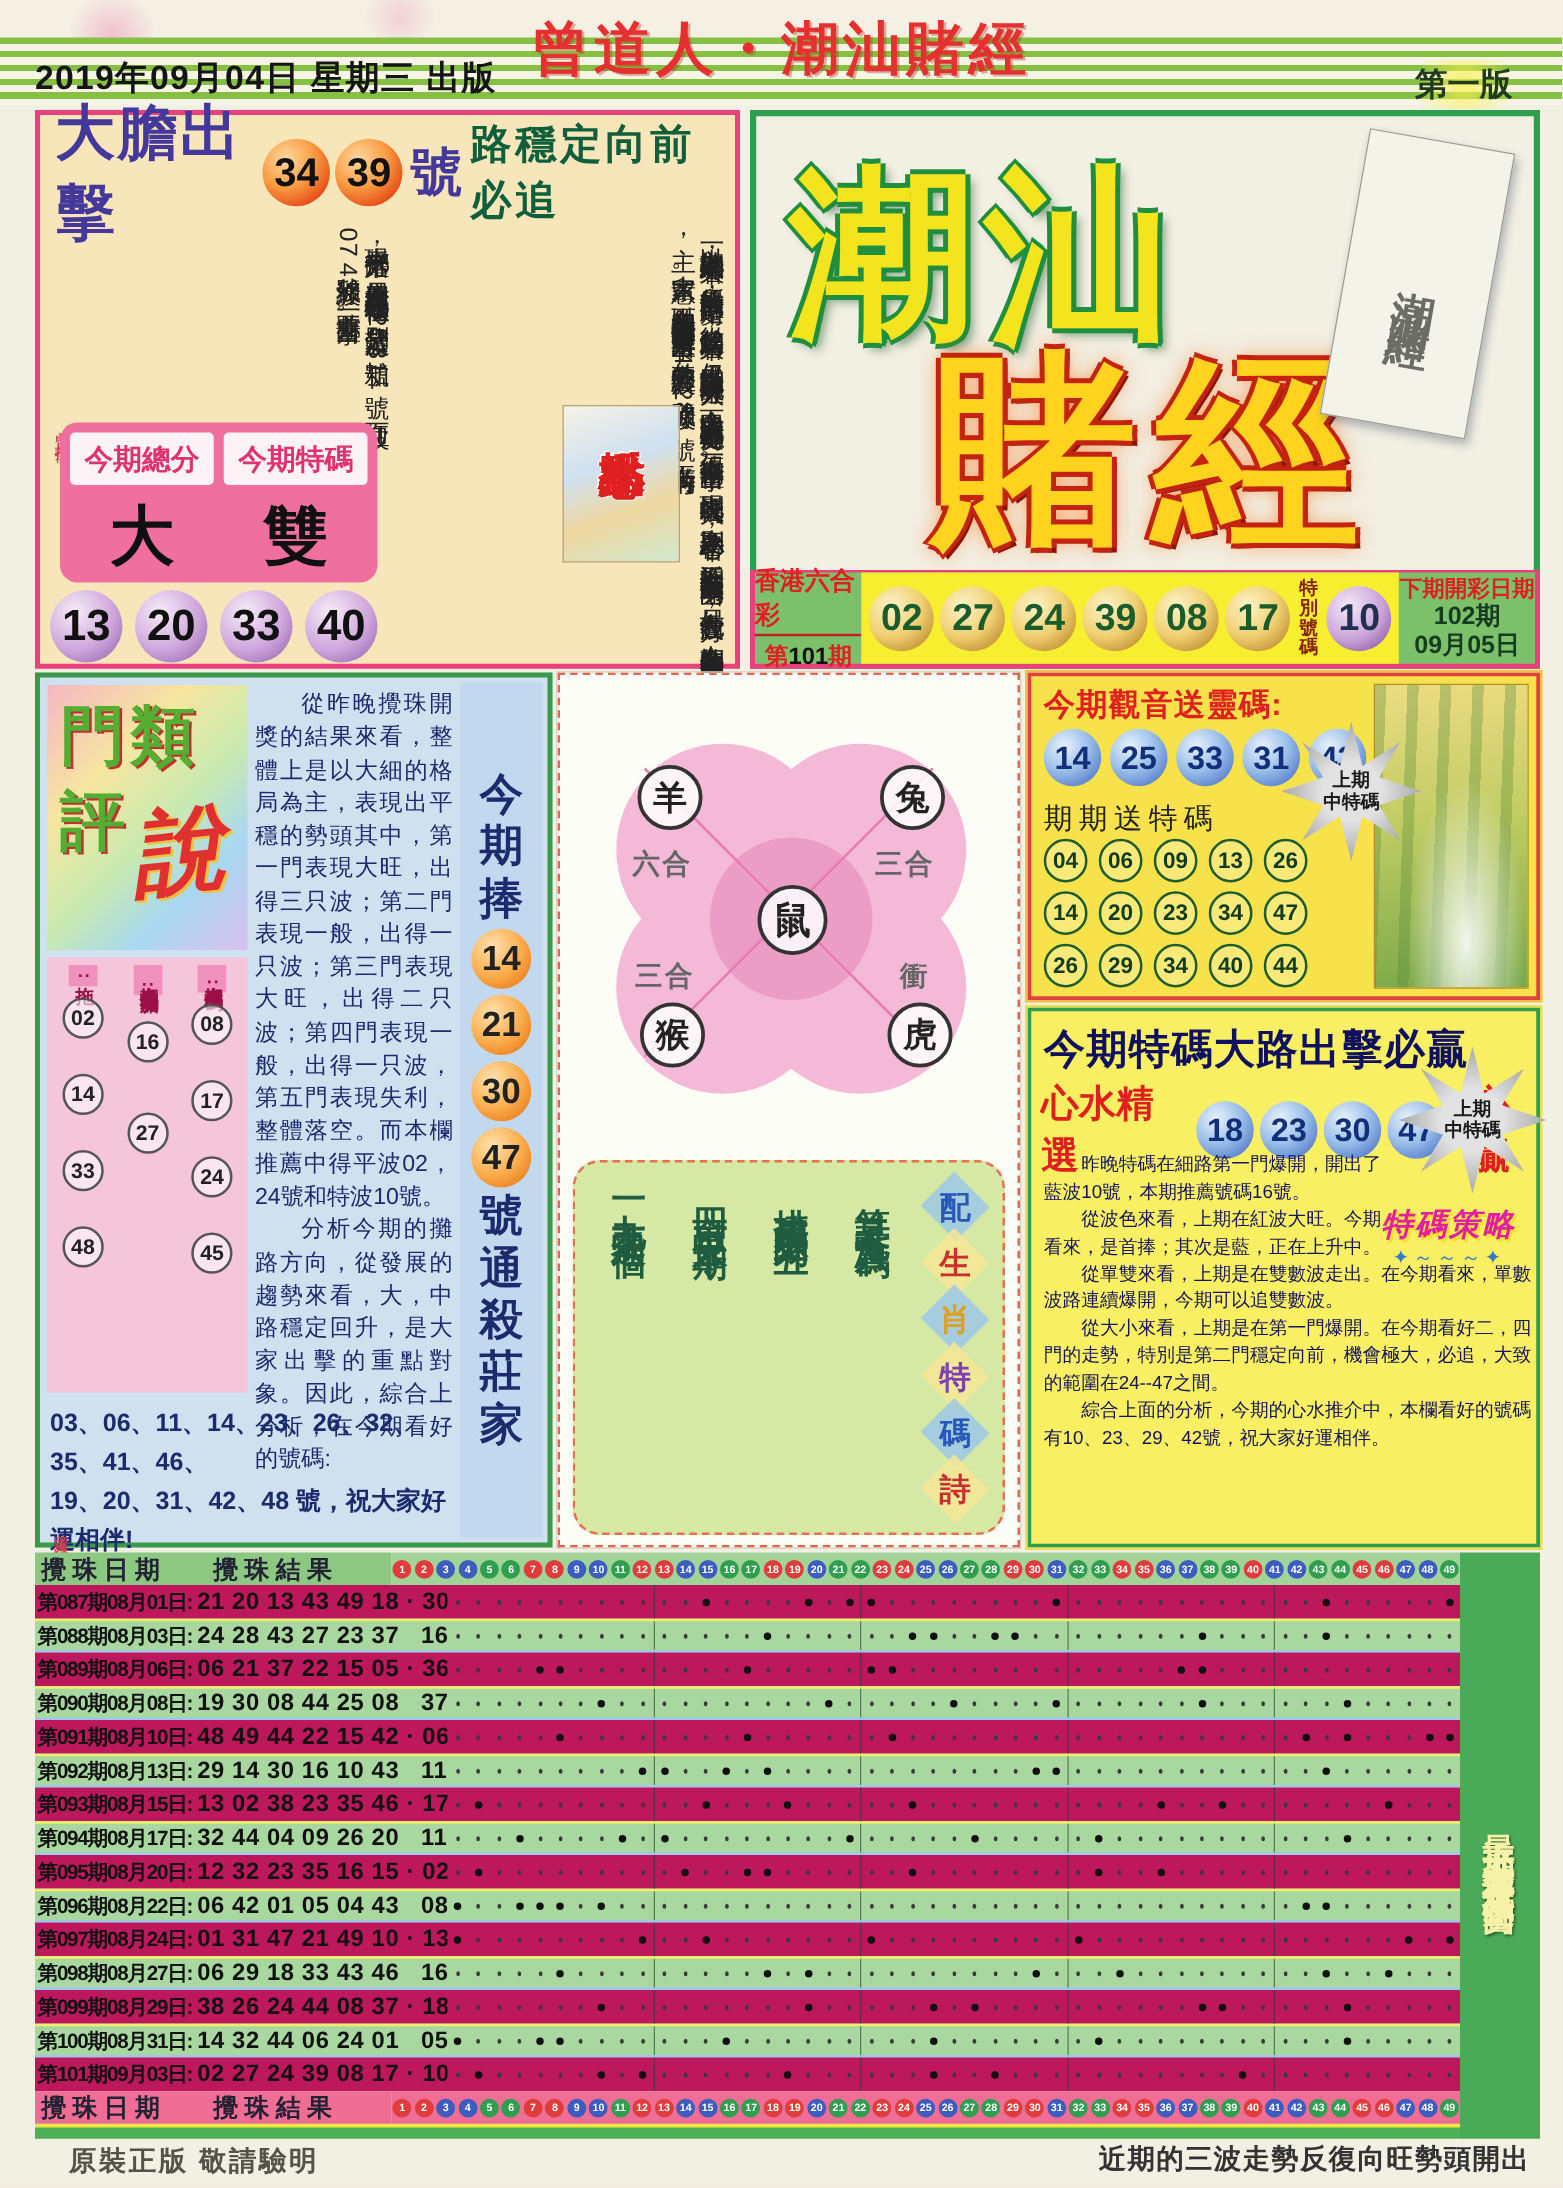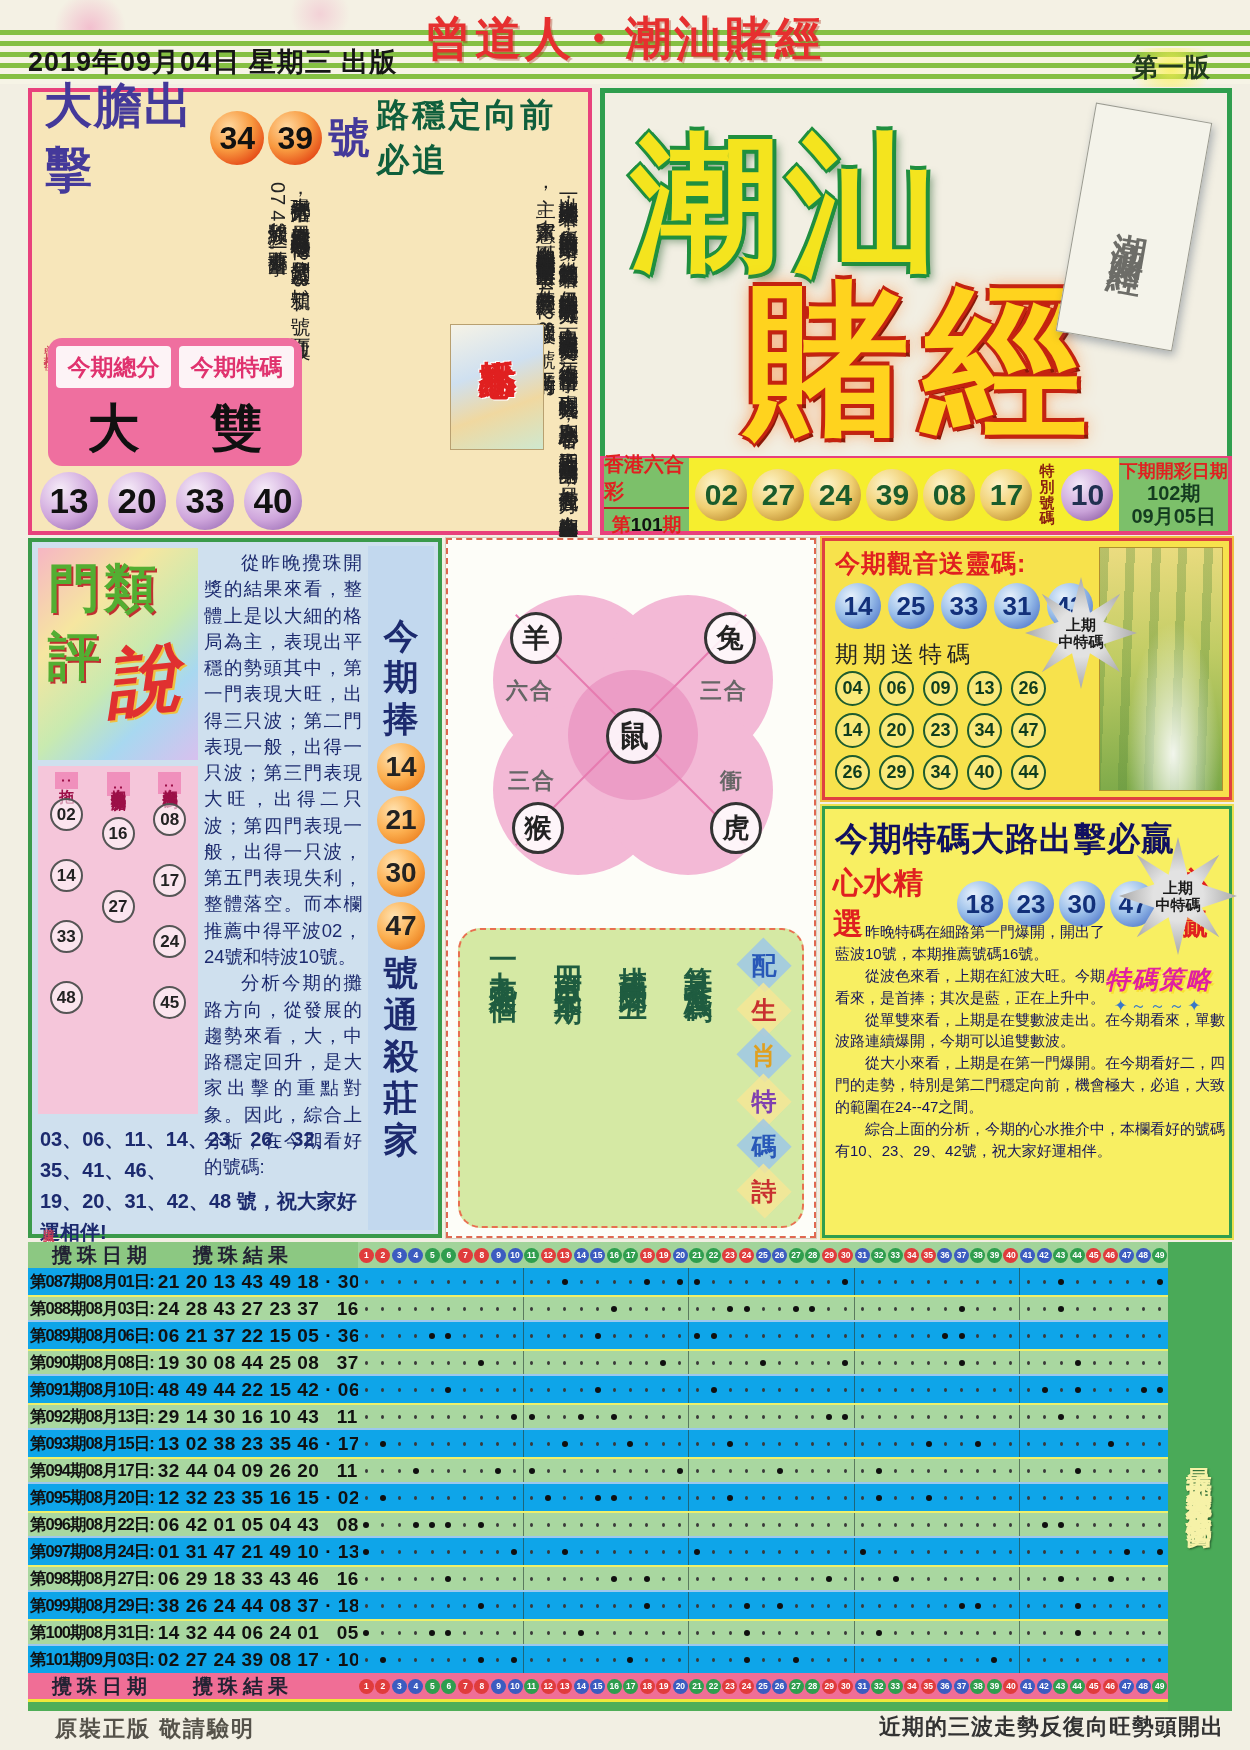--- a/index.html
+++ b/index.html
@@ -145,28 +145,28 @@
   .sp-paras{position:absolute;left:10px;top:112px;width:390px;font-size:15px;line-height:1.46;color:#14145c;}
   .sp-paras p{margin:0;text-indent:2em;}
   .sp-paras p.pr{margin-right:120px;}
 
   
   .twrap{left:28px;top:1242px;width:1204px;display:flex;}
   .t-main{width:1140px;}
   .t-side{width:64px;background:#4aaa58;display:flex;align-items:center;justify-content:center;}
   .t-side span{writing-mode:vertical-rl;font-size:26px;font-weight:900;color:#f6f2a8;letter-spacing:4px;text-shadow:1px 1px 2px #2a6030;}
   .t-hrow{display:flex;height:26px;}
-  .t-hlabel{width:330px;display:flex;align-items:center;padding:0 24px;font-size:20px;font-weight:900;color:#223;letter-spacing:5px;background:#8cc882;}
+  .t-hlabel{width:285px;display:flex;align-items:center;padding:0 5px;font-size:20px;font-weight:900;color:#223;letter-spacing:5px;background:#8cc882;}
   .t-hlabel .sep{flex:1;}
   .t-hcircles{flex:1;display:flex;align-items:center;background:#a2d49a;}
   .t-frow .t-hlabel,.t-frow .t-hcircles{background:#f06e96;}
   .ncell{flex:1;display:flex;align-items:center;justify-content:center;}
   .ncircle{width:15px;height:15px;border-radius:50%;color:#fff;font-size:8.5px;font-weight:800;display:flex;align-items:center;justify-content:center;}
   .trow{display:flex;height:27px;}
-  .trow.even{background:#0ea5e9;}
+  .trow.even{background:#be185d;}
   .trow.odd{background:#a9d7a0;border-top:2px solid #eef06a;border-bottom:2px solid #9cc8ee;}
   .t-label{width:330px;display:flex;align-items:center;white-space:pre;overflow:hidden;padding-left:2px;}
   .t-lab1{font-size:16.5px;font-weight:900;color:#111;letter-spacing:-1px;}
   .t-lab2{font-size:19px;font-weight:900;color:#111;margin-left:4px;letter-spacing:0.5px;}
   .t-grid{flex:1;display:flex;}
   .gcell{flex:1;display:flex;align-items:center;justify-content:center;}
   .gcell.gb{border-left:1px solid rgba(40,60,50,.6);}
   .dot{width:3px;height:4px;border-radius:50%;background:#3a3a3a;}
   .dot.hit{width:6px;height:6px;background:#101010;}
   .t-bar{height:12px;background:#4fae58;border-top:3px solid #f0e83a;}

